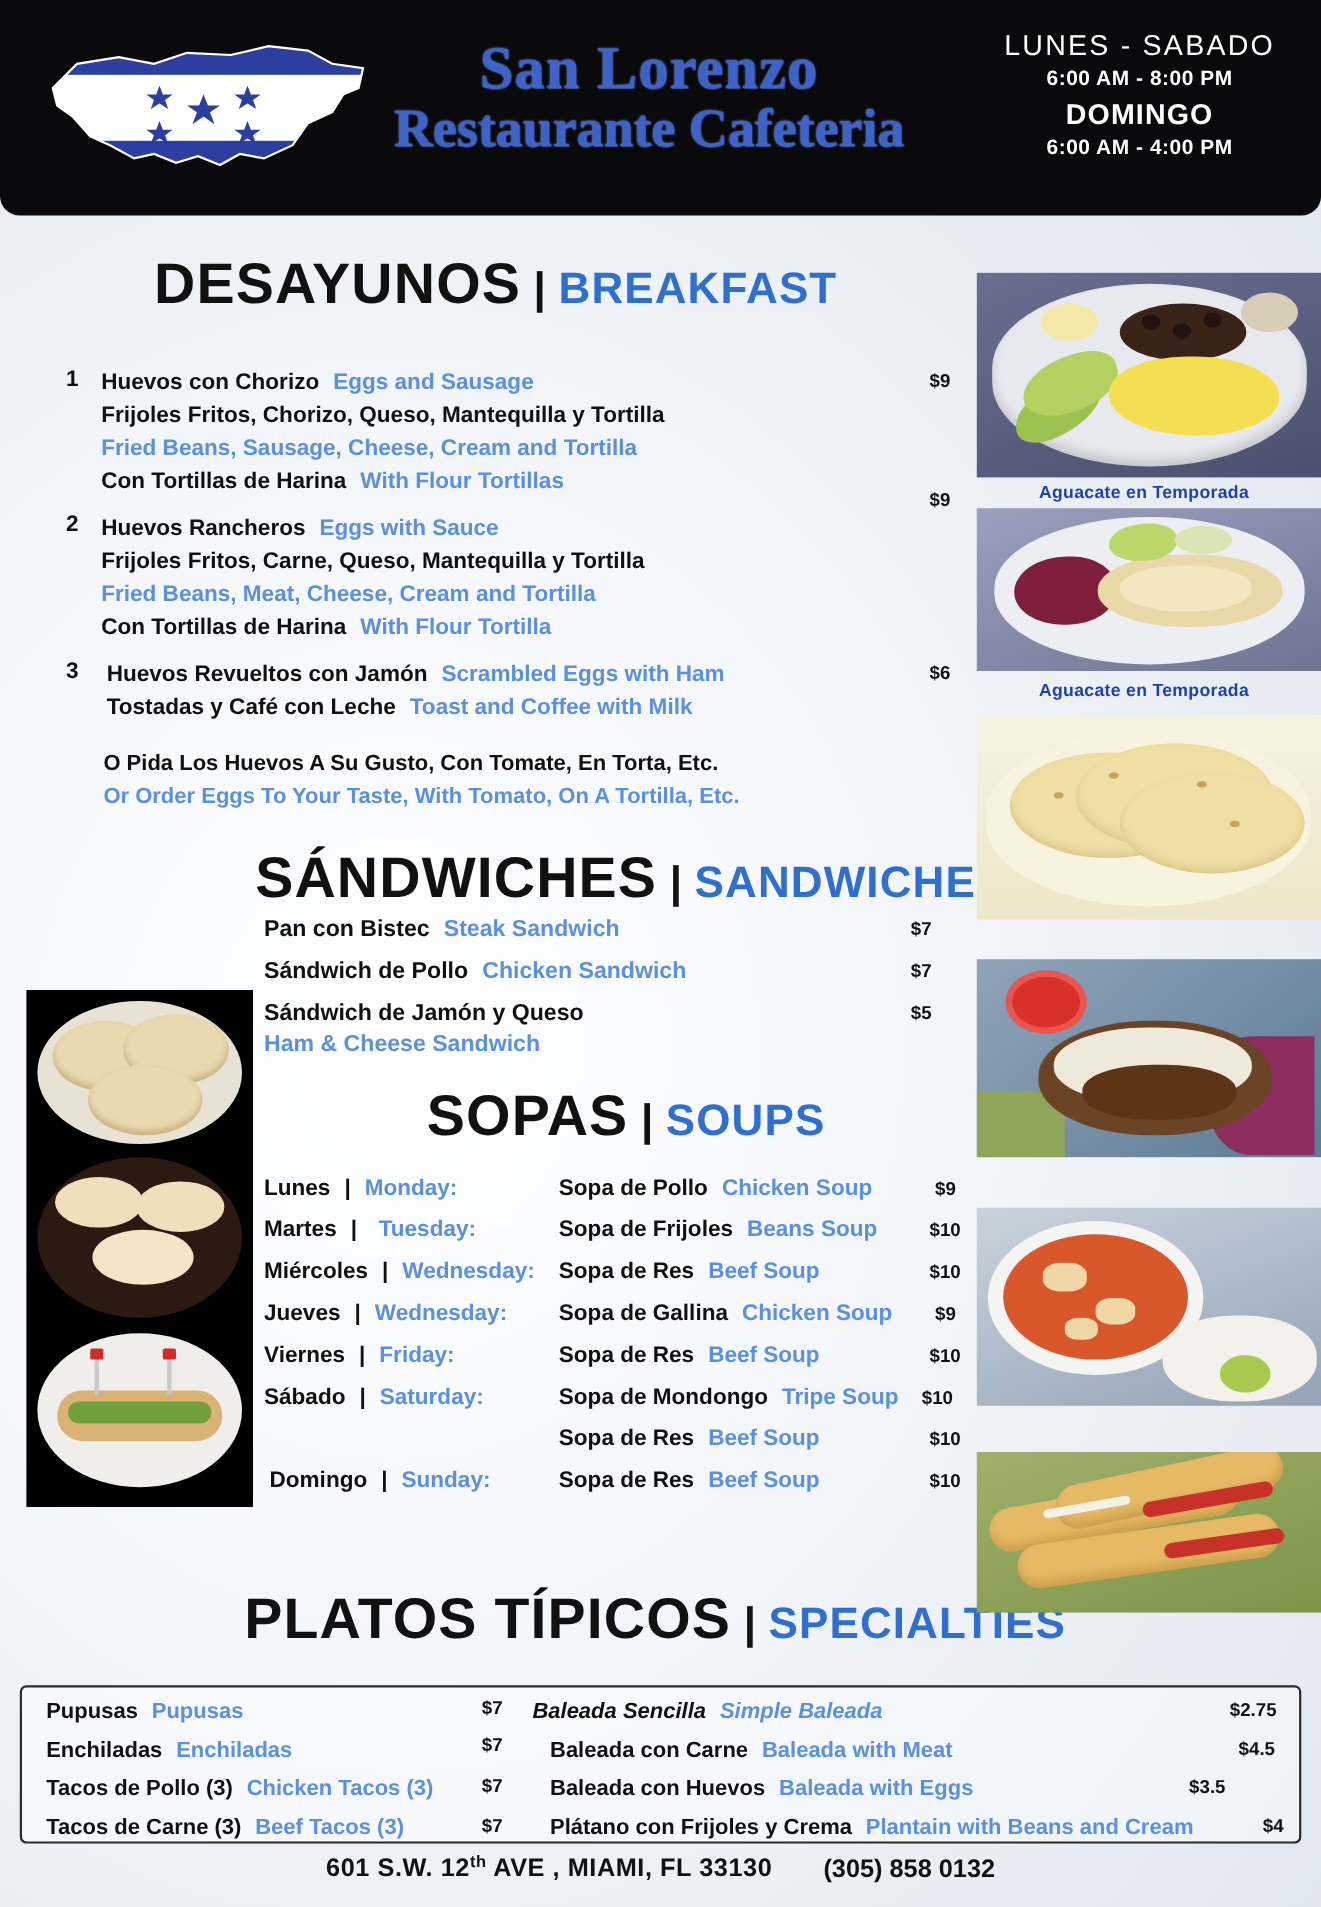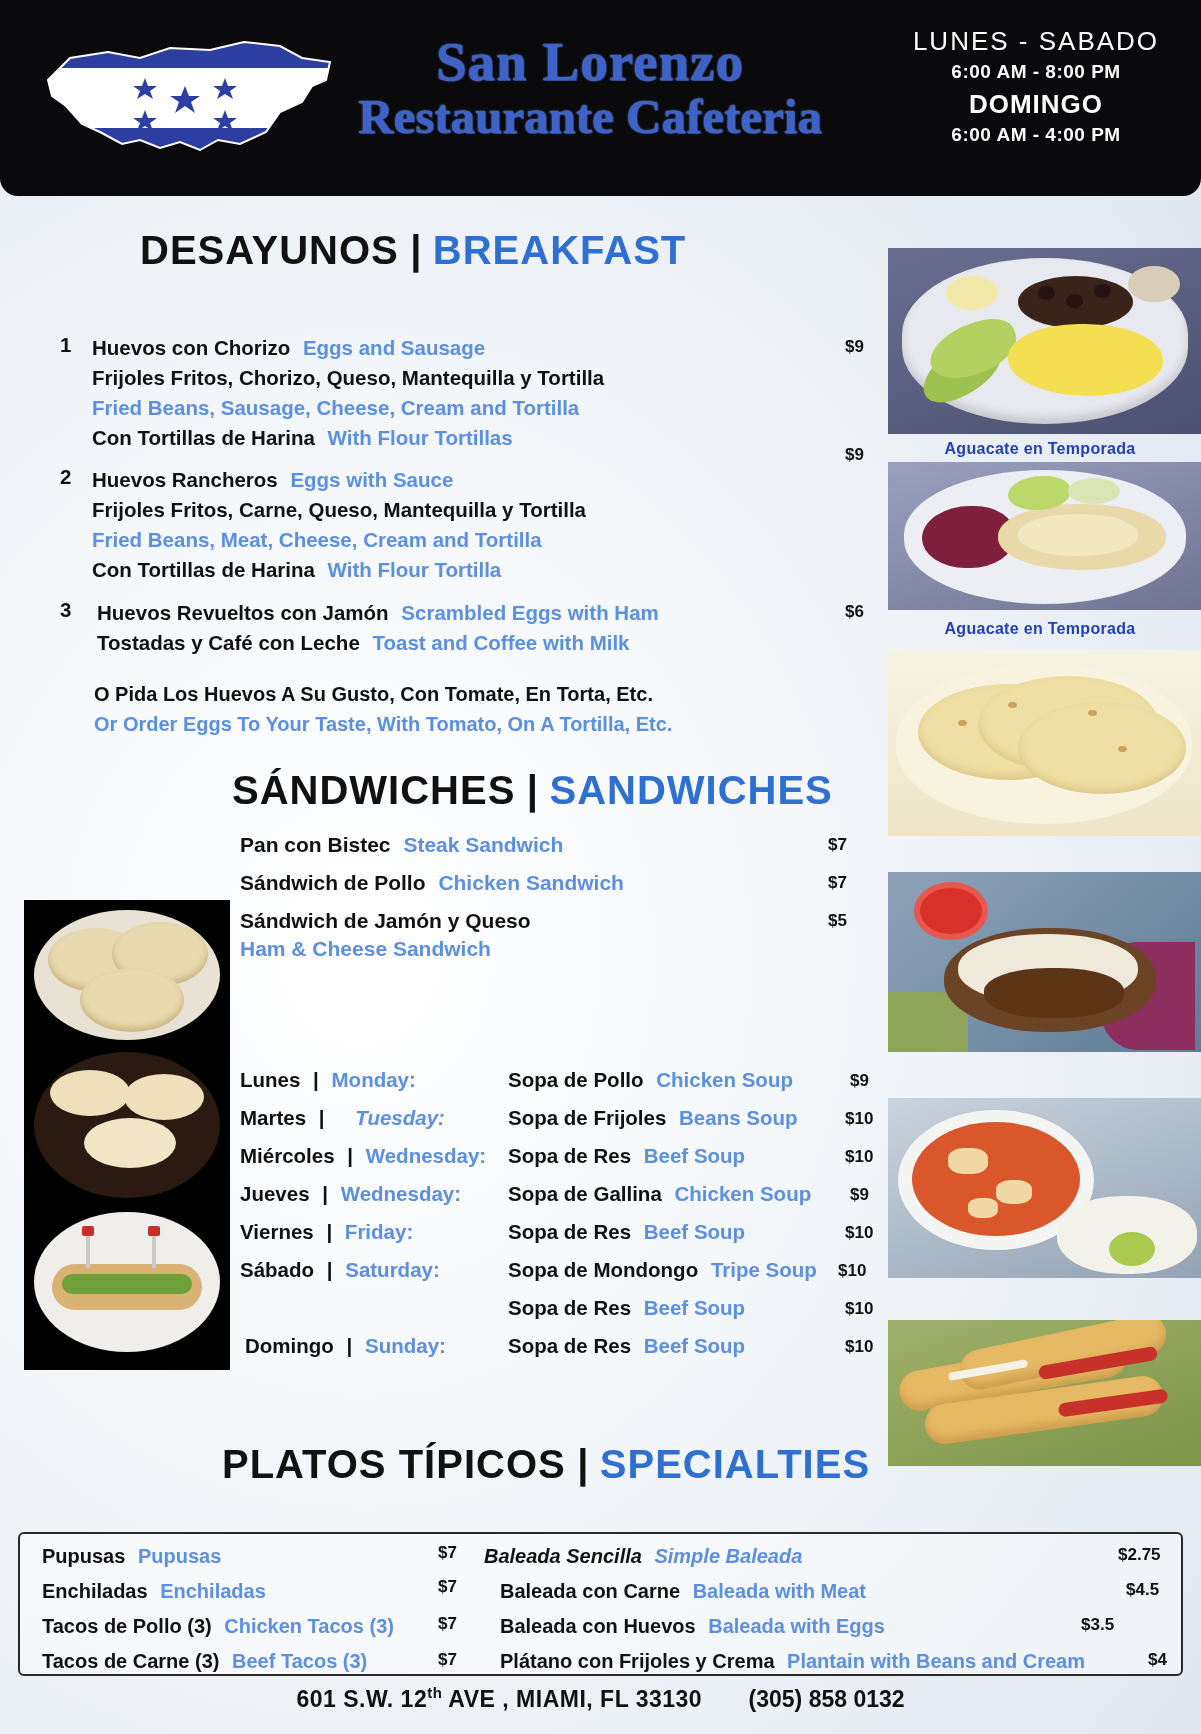--- a/index.html
+++ b/index.html
@@ -45,21 +45,21 @@
   .hours {
     position:absolute; right:20px; top:26px; width:290px; text-align:center; color:#fff;
   }
   .hours .h-line1 { font-size:26px; font-weight:normal; letter-spacing:2px; }
   .hours .h-line2 { font-size:19px; font-weight:bold; letter-spacing:0.5px; margin-top:4px;}
   .hours .h-line3 { font-size:26px; font-weight:bold; letter-spacing:1px; margin-top:6px;}
   .hours .h-line4 { font-size:19px; font-weight:bold; letter-spacing:0.5px; margin-top:4px;}
 
   
   .sec-head { position:absolute; white-space:nowrap; }
-  .sec-head .es { font-size:40px; font-weight:bold; color:#111; letter-spacing:1px; }
+  .sec-head .es { font-size:52px; font-weight:bold; color:#111; letter-spacing:1px; }
   .sec-head .bar { font-size:40px; font-weight:bold; color:#111; }
   .sec-head .en { font-size:40px; font-weight:bold; color:#2f6fd0; letter-spacing:1px; }
 
   
   .es-t { color:#111; font-weight:bold; }
   .en-t { color:#5b8fe0; font-weight:bold; }
 
   .bk-item { position:absolute; font-size:20.5px; line-height:1.42; white-space:nowrap; }
   .bk-num { position:absolute; font-size:20.5px; font-weight:bold; color:#111; }
   .bk-price { position:absolute; font-size:17px; font-weight:bold; color:#111; }
@@ -262,36 +262,41 @@
   <div class="sw-row" style="left:240px; top:871px;">
     <span class="es-t">Sándwich de Pollo</span>
     <span class="en-t" style="margin-left: 7px;">Chicken Sandwich</span>
   </div>
   <div class="sw-price" style="left:828px; top:873px;">$7</div>
 
   <div class="sw-row es-t" style="left:240px; top:909px;">Sándwich de Jamón y Queso</div>
   <div class="sw-row en-t" style="left:240px; top:937px;">Ham &amp; Cheese Sandwich</div>
   <div class="sw-price" style="left:828px; top:911px;">$5</div>
 
+  <div class="sec-head" style="left:388px; top:985px;">
+    <span class="es">SOPAS</span>
+    <span class="bar" style="margin-left: 7px;">|</span>
+    <span class="en" style="margin-left: 7px;">SOUPS</span>
+  </div>
 
   <div class="soup-day" style="left:240px; top:1068px;">
     <span class="es-t">Lunes</span>
     <span class="es-t" style="margin-left: 7px;">|</span>
     <span class="en-t" style="margin-left: 7px;">Monday:</span>
   </div>
   <div class="soup-name" style="left:508px; top:1068px;">
     <span class="es-t">Sopa de Pollo</span>
     <span class="en-t" style="margin-left: 7px;">Chicken Soup</span>
   </div>
   <div class="soup-price" style="left:850px; top:1071px;">$9</div>
 
   <div class="soup-day" style="left:240px; top:1106px;">
     <span class="es-t">Martes</span>
     <span class="es-t" style="margin-left: 7px;">|</span>
-    <span class="en-t" style="margin-left: 25px; font-style: italic;">Tuesday:</span>
+    <span class="en-t" style="margin-left: 14px;">Tuesday:</span>
   </div>
   <div class="soup-name" style="left:508px; top:1106px;">
     <span class="es-t">Sopa de Frijoles</span>
     <span class="en-t" style="margin-left: 7px;">Beans Soup</span>
   </div>
   <div class="soup-price" style="left:845px; top:1109px;">$10</div>
 
   <div class="soup-day" style="left:240px; top:1144px;">
     <span class="es-t">Miércoles</span>
     <span class="es-t" style="margin-left: 7px;">|</span>

